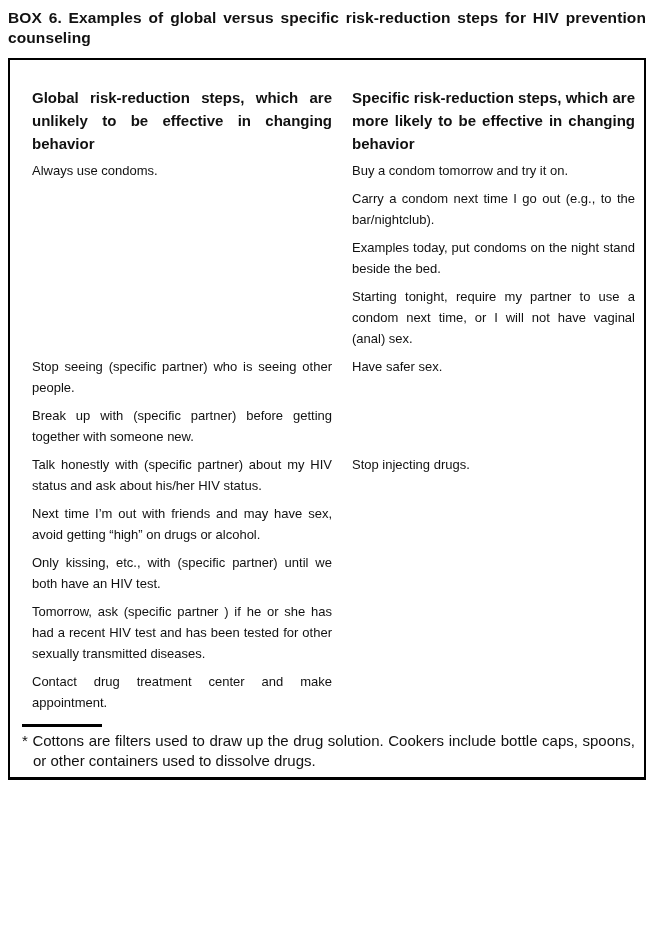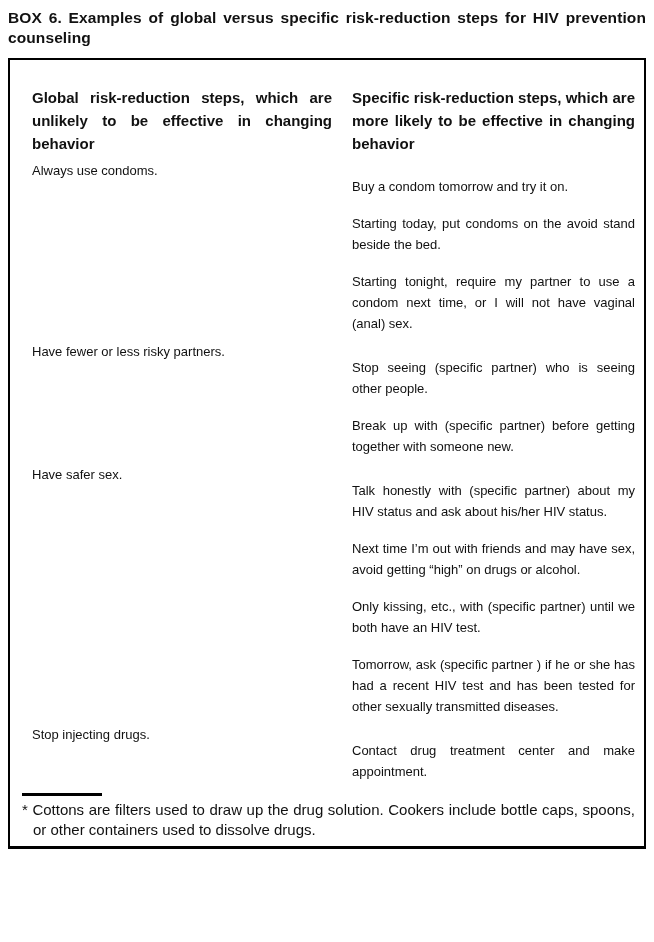--- a/index.html
+++ b/index.html
@@ -46,21 +46,21 @@
     line-height: 21px;
     text-align: justify;
   }
   .cell.header {
     font-weight: bold;
     font-size: 15px;
     line-height: 23px;
     margin-bottom: 5px;
   }
   .cell.specific p {
-    margin: 16px 0 7px 0;
+    margin: 0 0 7px 0;
   }
   .cell.global {
     margin-bottom: 7px;
   }
   .footnote-separator {
     width: 80px;
     height: 0;
     border-top: 3px solid #000000;
     margin: 4px 0 4px 2px;
   }
@@ -83,25 +83,25 @@
   <div class="box">
 
     <div class="risk-table">
 
       <div class="cell header">Global risk-reduction steps, which are unlikely to be effective in changing behavior</div>
       <div class="cell header">Specific risk-reduction steps, which are more likely to be effective in changing behavior</div>
 
       <div class="cell global">Always use condoms.</div>
       <div class="cell specific">
         <p>Buy a condom tomorrow and try it on.</p>
-        <p>Starting today, put condoms on the avoid stand beside the bed.</p>
+        <p>Carry a condom next time I go out (e.g., to the bar/nightclub).</p>
+        <p>Examples today, put condoms on the night stand beside the bed.</p>
         <p>Starting tonight, require my partner to use a condom next time, or I will not have vaginal (anal) sex.</p>
       </div>
 
-      <div class="cell global">Have fewer or less risky partners.</div>
       <div class="cell specific">
         <p>Stop seeing (specific partner) who is seeing other people.</p>
         <p>Break up with (specific partner) before getting together with someone new.</p>
       </div>
 
       <div class="cell global">Have safer sex.</div>
       <div class="cell specific">
         <p>Talk honestly with (specific partner) about my HIV status and ask about his/her HIV status.</p>
         <p>Next time I’m out with friends and may have sex, avoid getting “high” on drugs or alcohol.</p>
         <p>Only kissing, etc., with (specific partner) until we both have an HIV test.</p>

